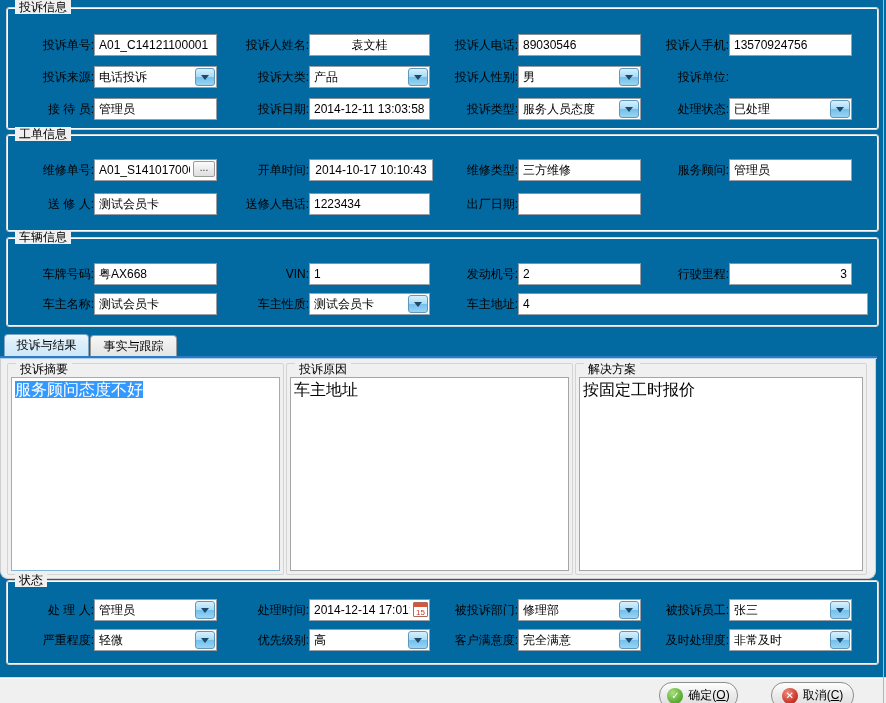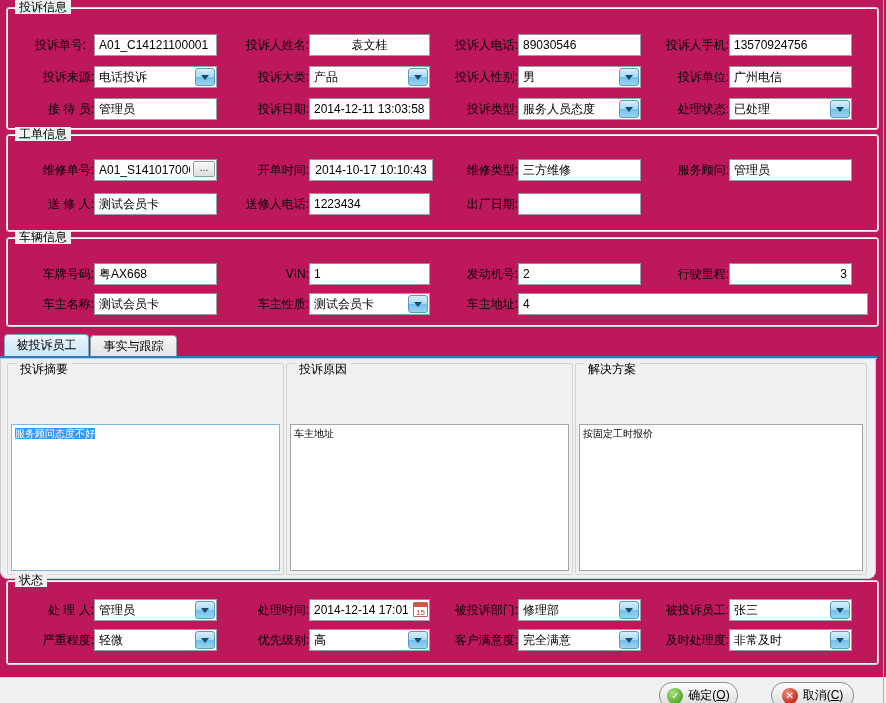--- a/index.html
+++ b/index.html
@@ -1,18 +1,18 @@
 <!DOCTYPE html>
 <html><head>
 <meta charset="utf-8">
 <style>
   html,body{margin:0;padding:0;}
   body{font-family:"Liberation Sans","DejaVu Sans",sans-serif;}
   .window{
-    position:relative;width:886px;height:703px;background:#be185d;
+    position:relative;width:886px;height:703px;background:#0369a1;
     overflow:hidden;font-size:12px;color:#000;
   }
   .edge-r{position:absolute;top:0;right:2px;width:1px;height:703px;background:#b5b5b5;}
   .grp{position:absolute;border:1px solid #d4d4d4;border-radius:3px;
        box-shadow:inset 0 0 0 1px #fbfbfb;}
   .grp-title{position:absolute;top:-8px;left:8px;background:#f0f0f0;padding:0 4px;
        font-size:12px;line-height:14px;}
   .lbl{position:absolute;height:22px;line-height:22px;text-align:right;font-size:12px;}
   .txt{position:absolute;height:22px;box-sizing:border-box;border:1px solid #999fa5;
        border-top-color:#8b9097;background:#fff;font-size:12px;padding:0 4px;
@@ -43,21 +43,21 @@
        border-color:#7ea6c4;}
   .tab.inactive{background:linear-gradient(180deg,#f6f6f6,#e4e4e4);}
   .tab-line{position:absolute;left:0;top:356px;width:877px;height:3px;
        background:linear-gradient(180deg,#2f7ac1 0%,#2f7ac1 60%,#a9cdea 60%,#a9cdea 100%);}
   .tab-page{position:absolute;left:0;top:359px;width:876px;height:220px;box-sizing:border-box;
        background:#f0f0f0;border:1px solid #cfcfcf;border-top:none;border-radius:0 0 8px 8px;}
   .panel{position:absolute;top:4px;height:210px;border:1px solid #d4d4d4;border-radius:2px;}
   .panel-title{position:absolute;top:-2px;left:8px;background:#f0f0f0;padding:0 4px;
        font-size:12px;line-height:14px;z-index:2;}
   .ta{position:absolute;left:3px;right:3px;top:13px;bottom:3px;background:#fff;
-       border:1px solid #a5a5a5;font-size:10px;padding:2px 3px;overflow:hidden;margin-top:47px;}
+       border:1px solid #a5a5a5;font-size:16px;padding:2px 3px;overflow:hidden;}
   .ta.focused{border-color:#7fb6d9;}
   .sel{background:#3399ff;color:#fff;}
   
   .footer{position:absolute;left:0;top:677px;width:886px;height:26px;background:#f0f0f0;
        border-top:1px solid #d8d8d8;box-shadow:inset 0 1px 0 #fafafa;}
   .btn{position:absolute;top:4px;height:27px;box-sizing:border-box;border:1px solid #8e8e8e;
        border-radius:13px;background:linear-gradient(180deg,#fefefe,#ececec 45%,#dcdcdc);
        display:flex;align-items:center;justify-content:center;gap:5px;font-size:12px;
        font-family:"Liberation Sans","DejaVu Sans",sans-serif;cursor:default;}
   .ic{width:16px;height:16px;border-radius:50%;display:flex;align-items:center;
@@ -67,21 +67,21 @@
   .mn{text-decoration:underline;}
 </style>
 </head>
 <body>
 
 <div class="window">
 
   <div class="grp" style="left:6px;top:7px;width:871px;height:121px">
     <span class="grp-title">投诉信息</span>
 
-    <span class="lbl" style="left:0;top:26px;width:79px">投诉单号:</span>
+    <span class="lbl" style="left:8px;top:26px;width:79px">投诉单号:</span>
     <input class="txt" style="left: 87px; top: 26px; width: 123px;" readonly="" value="A01_C14121100001">
 
     <span class="lbl" style="left:220px;top:26px;width:82px">投诉人姓名:</span>
     <input class="txt" style="left: 302px; top: 26px; width: 121px; text-align: center;" readonly="" value="袁文桂">
 
     <span class="lbl" style="left:428px;top:26px;width:83px">投诉人电话:</span>
     <input class="txt" style="left: 511px; top: 26px; width: 123px;" readonly="" value="89030546">
 
     <span class="lbl" style="left:640px;top:26px;width:82px">投诉人手机:</span>
     <input class="txt" style="left: 722px; top: 26px; width: 123px;" readonly="" value="13570924756">
@@ -104,21 +104,20 @@
 
     <span class="lbl" style="left:428px;top:58px;width:83px">投诉人性别:</span>
     <div class="combo" style="left:511px;top:58px;width:123px">
       <span class="combo-val">男</span>
       <span class="combo-btn">
           <i class="arr"></i>
         </span>
     </div>
 
     <span class="lbl" style="left:640px;top:58px;width:82px">投诉单位:</span>
-    <input class="txt" style="left: 722px; top: 58px; width: 123px;" readonly="" value="广州电信">
 
     <span class="lbl" style="left:8px;top:90px;width:79px">接 待 员:</span>
     <input class="txt" style="left: 87px; top: 90px; width: 123px;" readonly="" value="管理员">
 
     <span class="lbl" style="left:220px;top:90px;width:82px">投诉日期:</span>
     <input class="txt" style="left: 302px; top: 90px; width: 121px;" readonly="" value="2014-12-11 13:03:58">
 
     <span class="lbl" style="left:428px;top:90px;width:83px">投诉类型:</span>
     <div class="combo" style="left:511px;top:90px;width:123px">
       <span class="combo-val">服务人员态度</span>
@@ -187,21 +186,21 @@
       <span class="combo-val">测试会员卡</span>
       <span class="combo-btn">
           <i class="arr"></i>
         </span>
     </div>
 
     <span class="lbl" style="left:428px;top:55px;width:83px">车主地址:</span>
     <input class="txt" style="left: 511px; top: 55px; width: 350px;" readonly="" value="4">
   </div>
 
-  <div class="tab active" style="left:4px;top:334px;width:85px">被投诉员工</div>
+  <div class="tab active" style="left:4px;top:334px;width:85px">投诉与结果</div>
   <div class="tab inactive" style="left:90px;top:335px;width:87px">事实与跟踪</div>
   <div class="tab-line"></div>
 
   <div class="tab-page">
     <div class="panel" style="left:6px;width:275px">
       <span class="panel-title">投诉摘要</span>
       <div class="ta focused"><span class="sel">服务顾问态度不好</span></div>
     </div>
     <div class="panel" style="left:285px;width:285px">
       <span class="panel-title">投诉原因</span>

